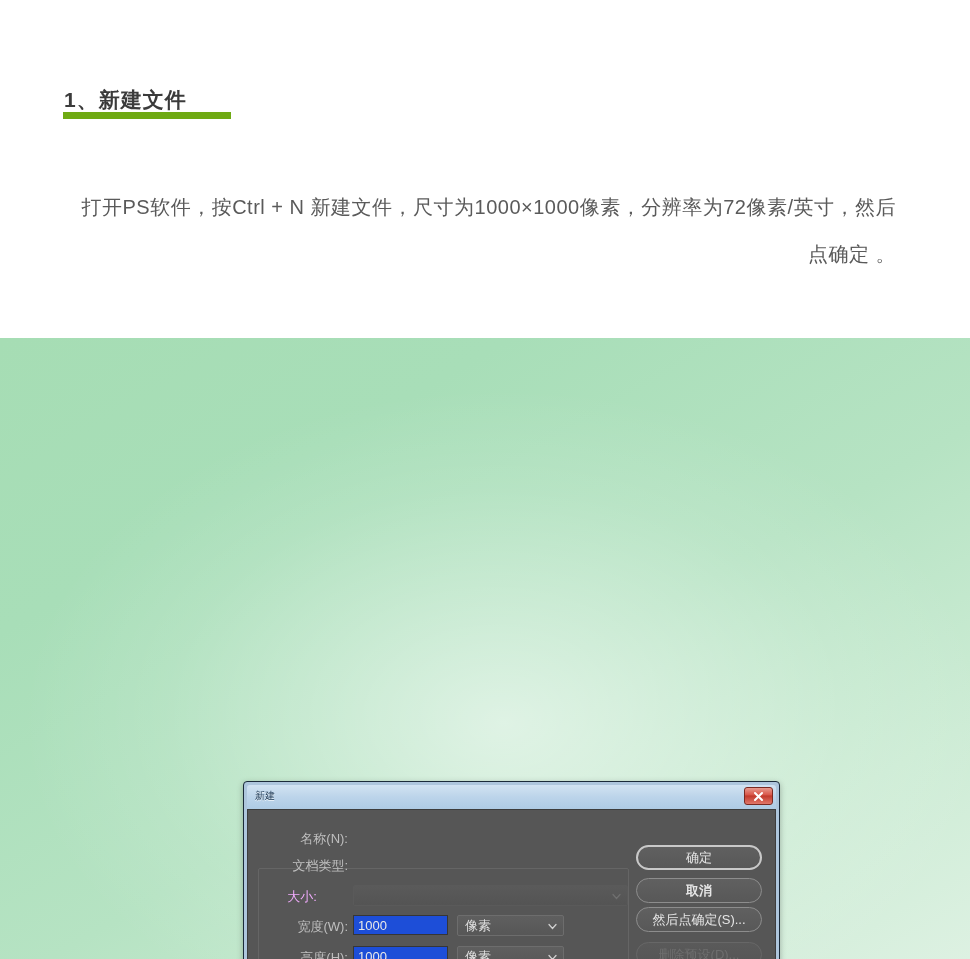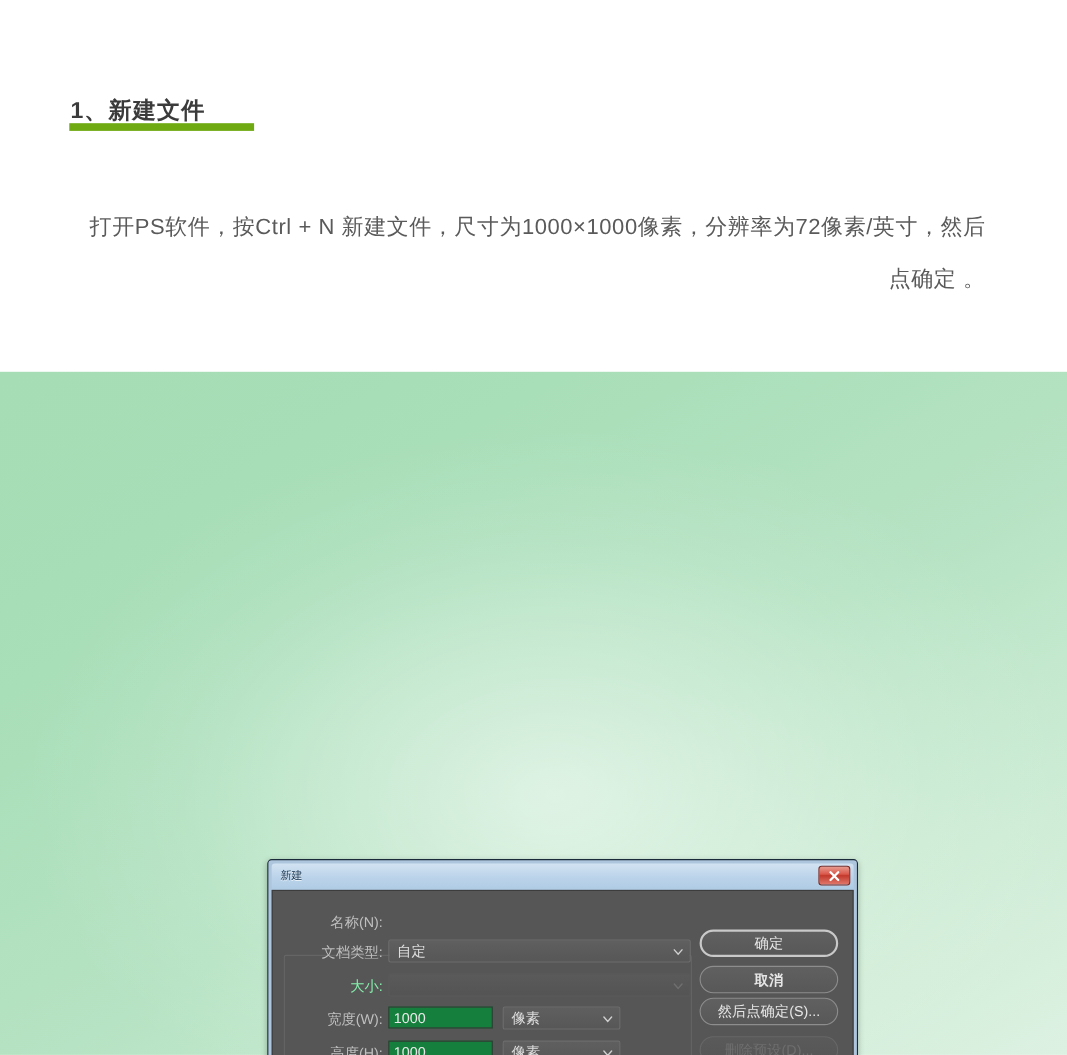--- a/index.html
+++ b/index.html
@@ -76,26 +76,26 @@
     height:365px;
     background:#565656;
     border:1px solid #3d3d3d;
   }
 
   
   .lbl {
     position:absolute; color:#bfbfbf; font-size:13px;
     text-align:right; white-space:nowrap;
   }
-  .lbl.dim { color:#86efac; }
+  .lbl.dim { color:#f0abfc;text-align:center; }
 
   
   .tinput {
     position:absolute; height:20px;
-    background:#15803d;
+    background:#1d4ed8;
     border:1px solid #363636;
     color:#e8e8e8; font-size:13px;
     padding:1px 4px;
     line-height:17px;
     overflow:hidden; white-space:nowrap;
   }
   .tinput.focused {
     border:1px solid #3f7fd0;
     background:#4e4e4e;
     box-shadow:inset 0 0 0 1px #2e5e9e;
@@ -165,28 +165,20 @@
       </div>
     </div>
 
     <div class="dlg-body">
 
       <div class="lbl" style="left:12px; top:20px; width:88px;">名称(N):</div>
 
       <div class="groupbox groupbox-outer" style="left:10px; top:58px; width:371px; height:290px;"></div>
 
       <div class="lbl" style="left:8px; top:47px; width:92px;">文档类型:</div>
-      <div class="sel" style="left:105px; top:44px; width:275px;">
-        <span>自定</span>
-        <span class="chev">
-          <svg width="11" height="11" viewBox="0 0 11 11">
-              <path d="M2 3.5 L5.5 7.5 L9 3.5" stroke="#cfcfcf" stroke-width="1.3" fill="none" stroke-linecap="round"></path>
-            </svg>
-        </span>
-      </div>
 
       <div class="lbl dim" style="left:8px; top:78px; width:92px;">大小:</div>
       <div class="sel dim" style="left:105px; top:75px; width:275px;">
         <span></span>
         <span class="chev">
           <svg width="11" height="11" viewBox="0 0 11 11">
               <path d="M2 3.5 L5.5 7.5 L9 3.5" stroke="#6f6f6f" stroke-width="1.3" fill="none" stroke-linecap="round"></path>
             </svg>
         </span>
       </div>

